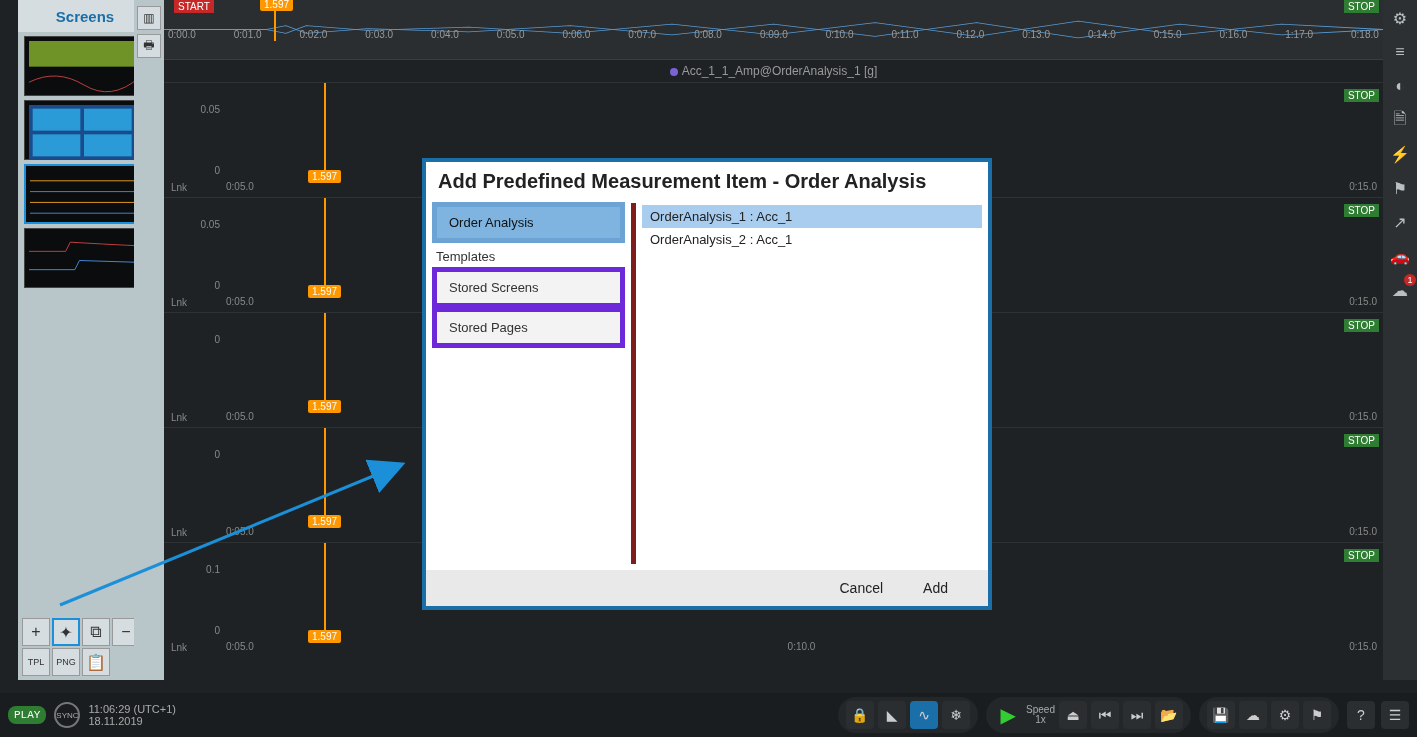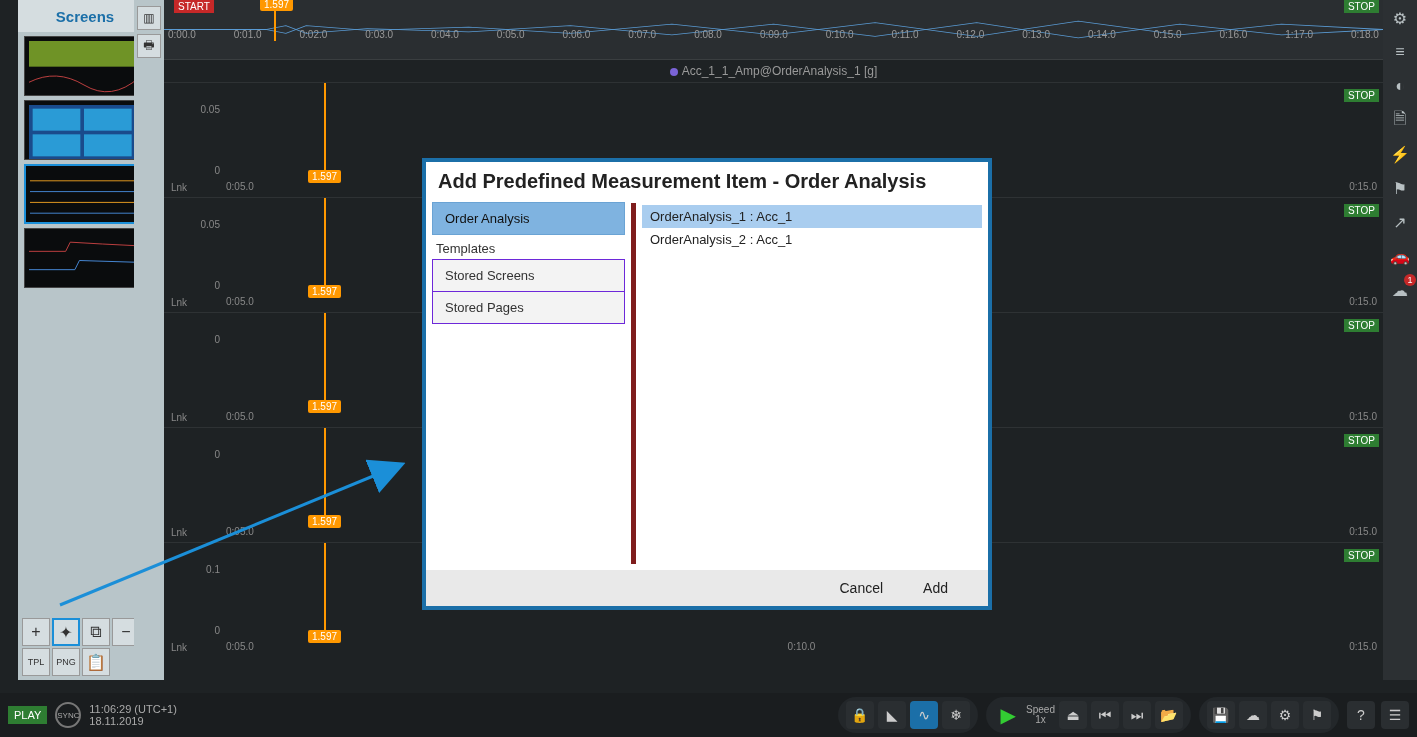--- a/index.html
+++ b/index.html
@@ -44,39 +44,39 @@
 .plot-row .xticks{ position:absolute; left:60px; right:4px; bottom:0; height:16px; display:flex; justify-content:space-between; font-size:10px; color:#888; padding:0 2px;}
 .plot-row .stopbadge{ position:absolute; right:4px; top:6px; background:#2e7d32; color:#fff; font-size:10px; padding:1px 4px;}
 
 
 .rightcol { position:absolute; right:0; top:0; width:34px; height:680px; background:#2c3033; display:flex; flex-direction:column; align-items:center; padding-top:6px; gap:10px; }
 .rc-btn { width:24px; height:24px; color:#b8c0c3; display:flex; align-items:center; justify-content:center; cursor:pointer; font-size:16px; position:relative; }
 .rc-btn.badge::after{content:"1"; position:absolute; top:-4px; right:-4px; background:#c62828; color:#fff; font-size:9px; width:12px;height:12px;border-radius:50%; display:flex;align-items:center;justify-content:center;}
 
 
 .statusbar { position:absolute; left:0; right:0; bottom:0; height:44px; background:#1a1d1f; display:flex; align-items:center; padding:0 8px; gap:8px; font-size:12px; color:#aaa; }
-.sb-play { background:#2e7d32; color:#fff; padding:3px 6px; font-size:11px; border-radius:0; cursor:pointer;}
+.sb-play { background:#2e7d32; color:#fff; padding:3px 6px; font-size:11px; border-radius:8px; cursor:pointer;font-family:Liberation Mono, monospace;}
 .sb-sync { width:26px;height:26px;border:2px solid #777;border-radius:50%;display:flex;align-items:center;justify-content:center;font-size:8px;color:#aaa; cursor:pointer;}
 .sb-time { display:flex; flex-direction:column; line-height:1.1; font-size:11px;}
 .sb-spacer{flex:1}
 .sb-btn{ width:28px;height:28px;background:#2a2e31;border-radius:4px;display:flex;align-items:center;justify-content:center;cursor:pointer;color:#ccc;font-size:14px;}
 .sb-btn.blue{background:#1b6fa8;}
 .sb-btn.playc{background:transparent;color:#3c3;font-size:20px;}
 .sb-speed{font-size:10px;color:#aaa;text-align:center;line-height:1;}
 .sb-group{display:flex;gap:4px;align-items:center;background:#23272a;padding:4px 8px;border-radius:20px;}
 .statusbar .right{margin-left:auto;display:flex;gap:6px;align-items:center;}
 
 
 .dialog-backdrop { position:absolute; inset:0; pointer-events:none; }
 .dialog { position:absolute; left:422px; top:158px; width:570px; height:452px; background:#fff; border:4px solid #1b6fa8; display:flex; flex-direction:column; pointer-events:auto; }
 .dlg-title { padding:8px 12px 4px; font-weight:bold; font-size:20px; color:#222; }
 .dlg-body { flex:1; display:flex; border-top:0px solid #ddd; }
 .dlg-left { width:205px; padding:6px 6px; }
 .dlg-section-h { font-size:13px; color:#333; padding:6px 4px 4px; }
-.dlg-item { font-size:13px; color:#333; padding:8px 12px; border:1px solid #6d28d9; background:#f3f3f3; cursor:pointer; margin-top:-1px;}
+.dlg-item { font-size:13px; color:#333; padding:8px 12px; border:5px solid #6d28d9; background:#f3f3f3; cursor:pointer; margin-top:-1px;}
 .dlg-item.sel{ background:#7fb3e0; border-color:#6aa3d4; color:#111;}
 .dlg-right { flex:1; border-left:5px solid #7f1d1d; margin:6px 0; padding:2px 6px;}
 .dlg-right .ritem{ font-size:13px; color:#222; padding:4px 8px; cursor:pointer; }
 .dlg-right .ritem.sel{ background:#a9cdef; }
 .dlg-footer{ height:36px; background:#e9e9e9; display:flex; justify-content:flex-end; align-items:center; gap:40px; padding:0 40px; font-size:14px; color:#222;}
 .dlg-footer span{cursor:pointer;}
 
 
 .arrow-svg{position:absolute; left:0; top:0; width:1417px; height:737px; pointer-events:none;}
 </style>

